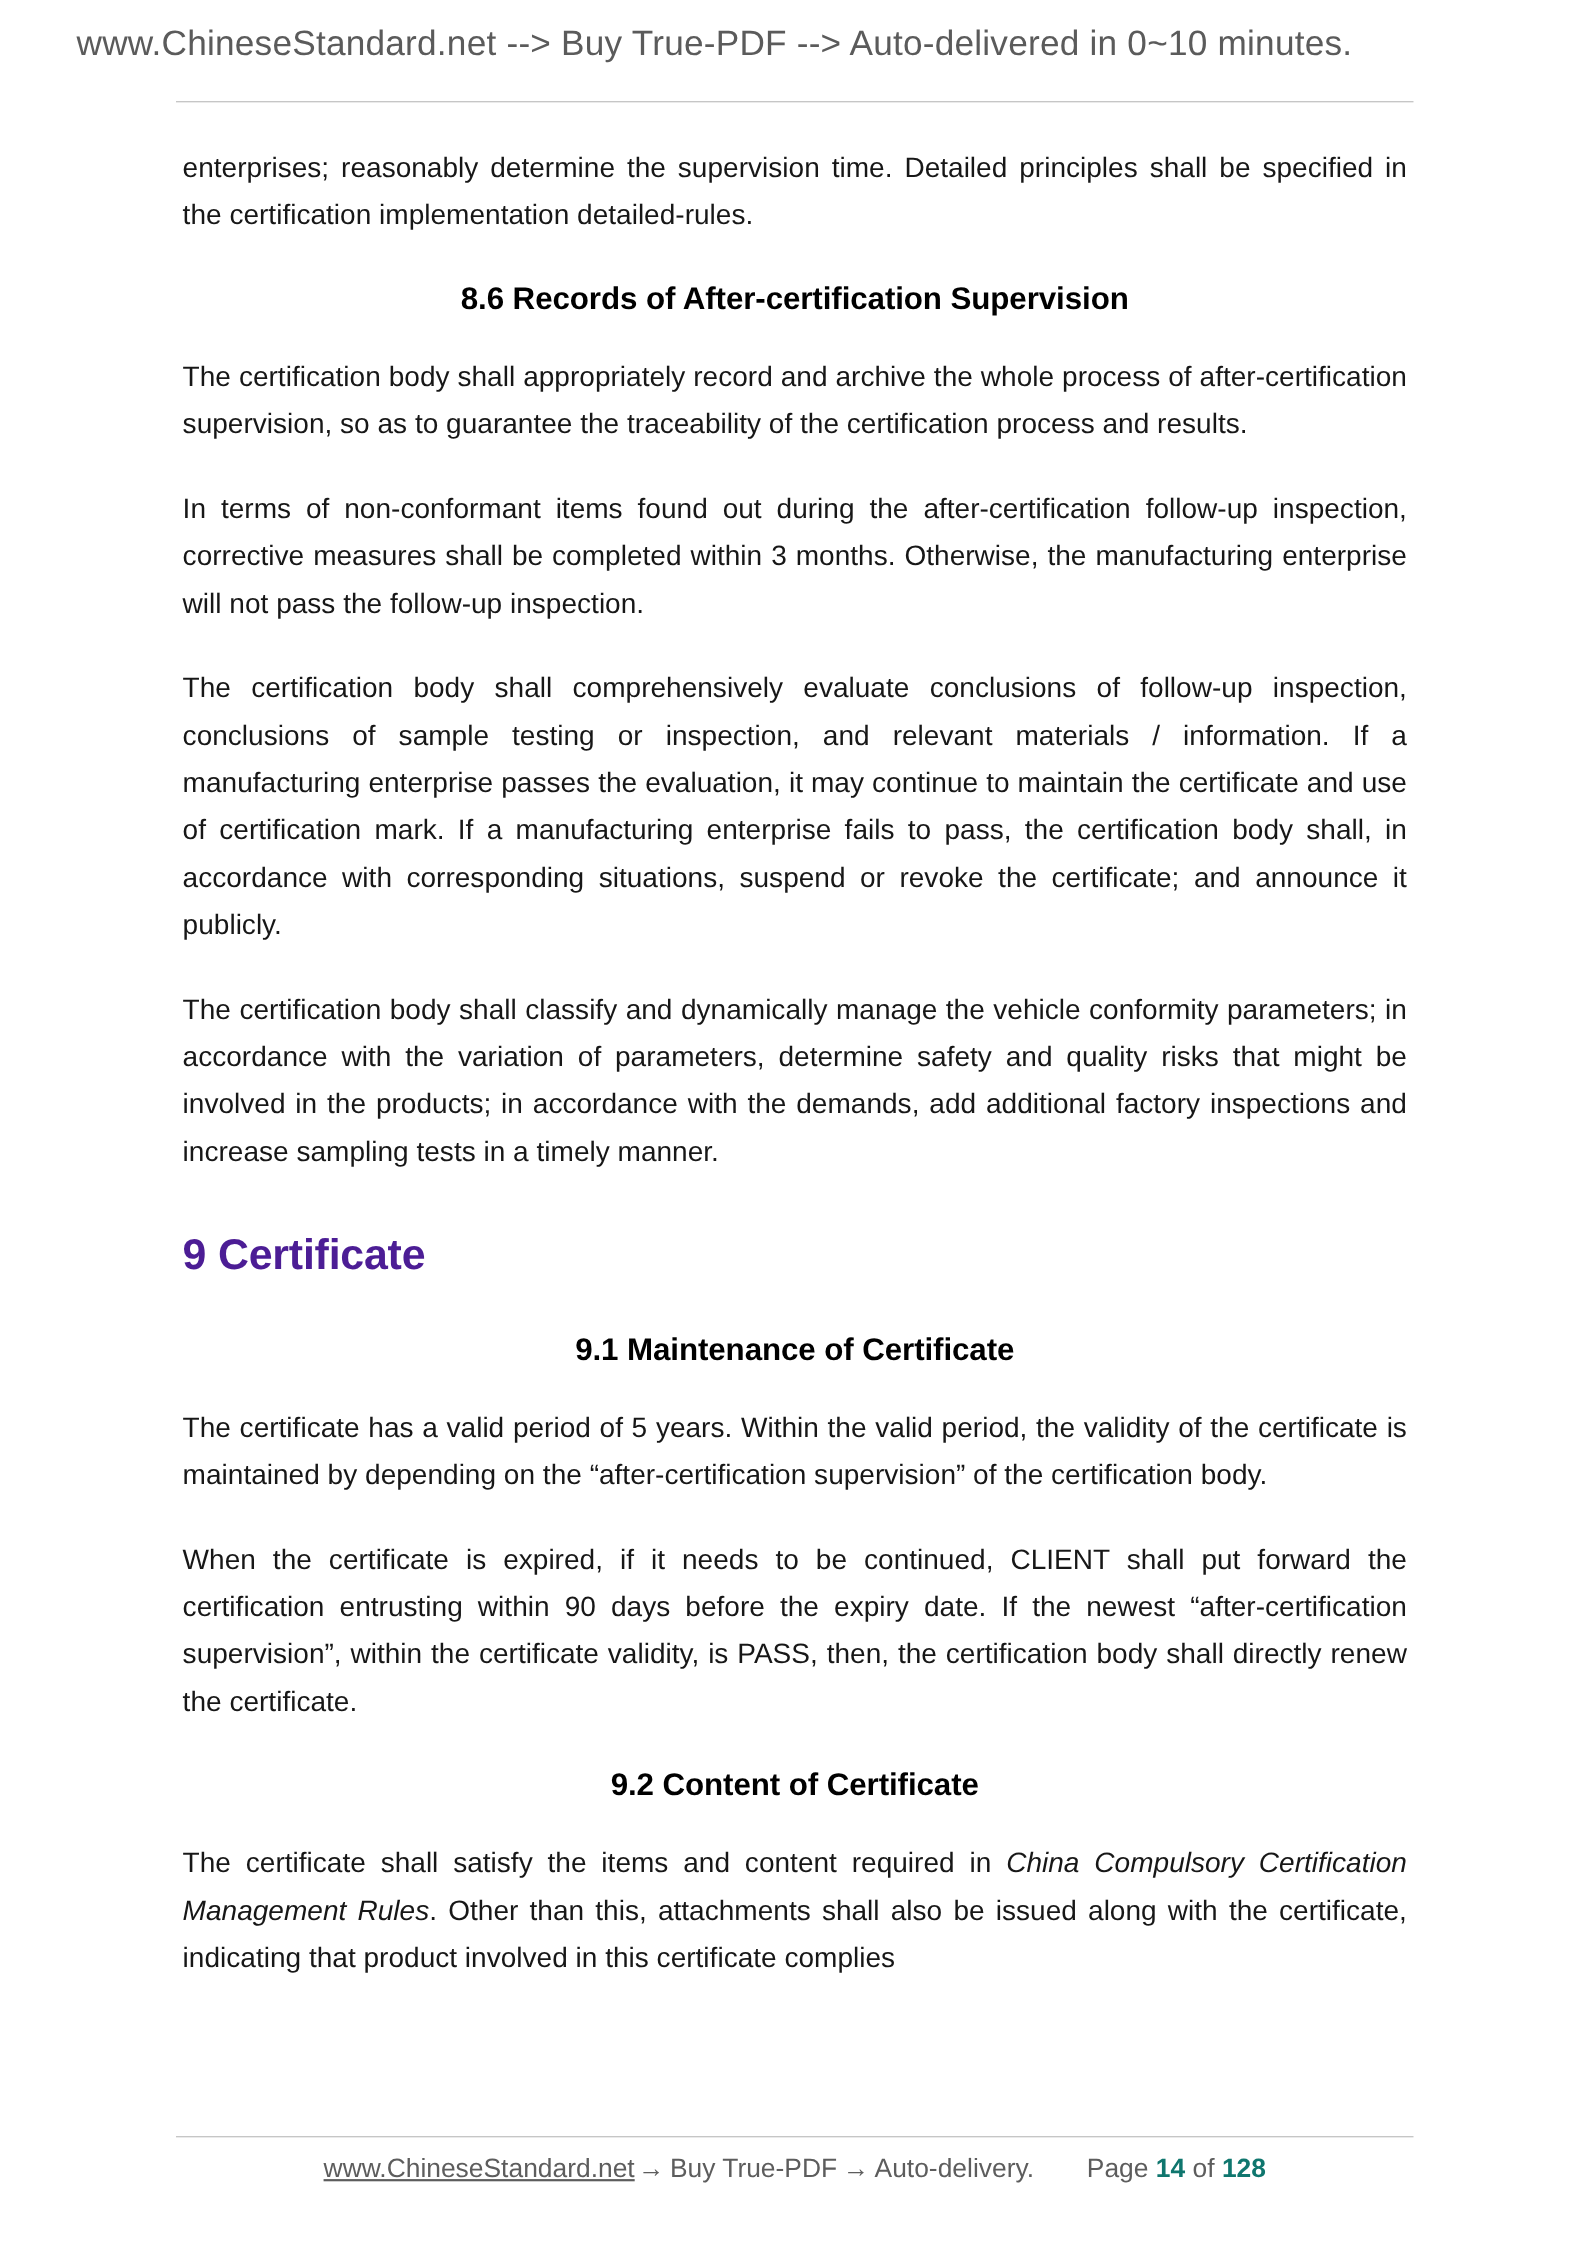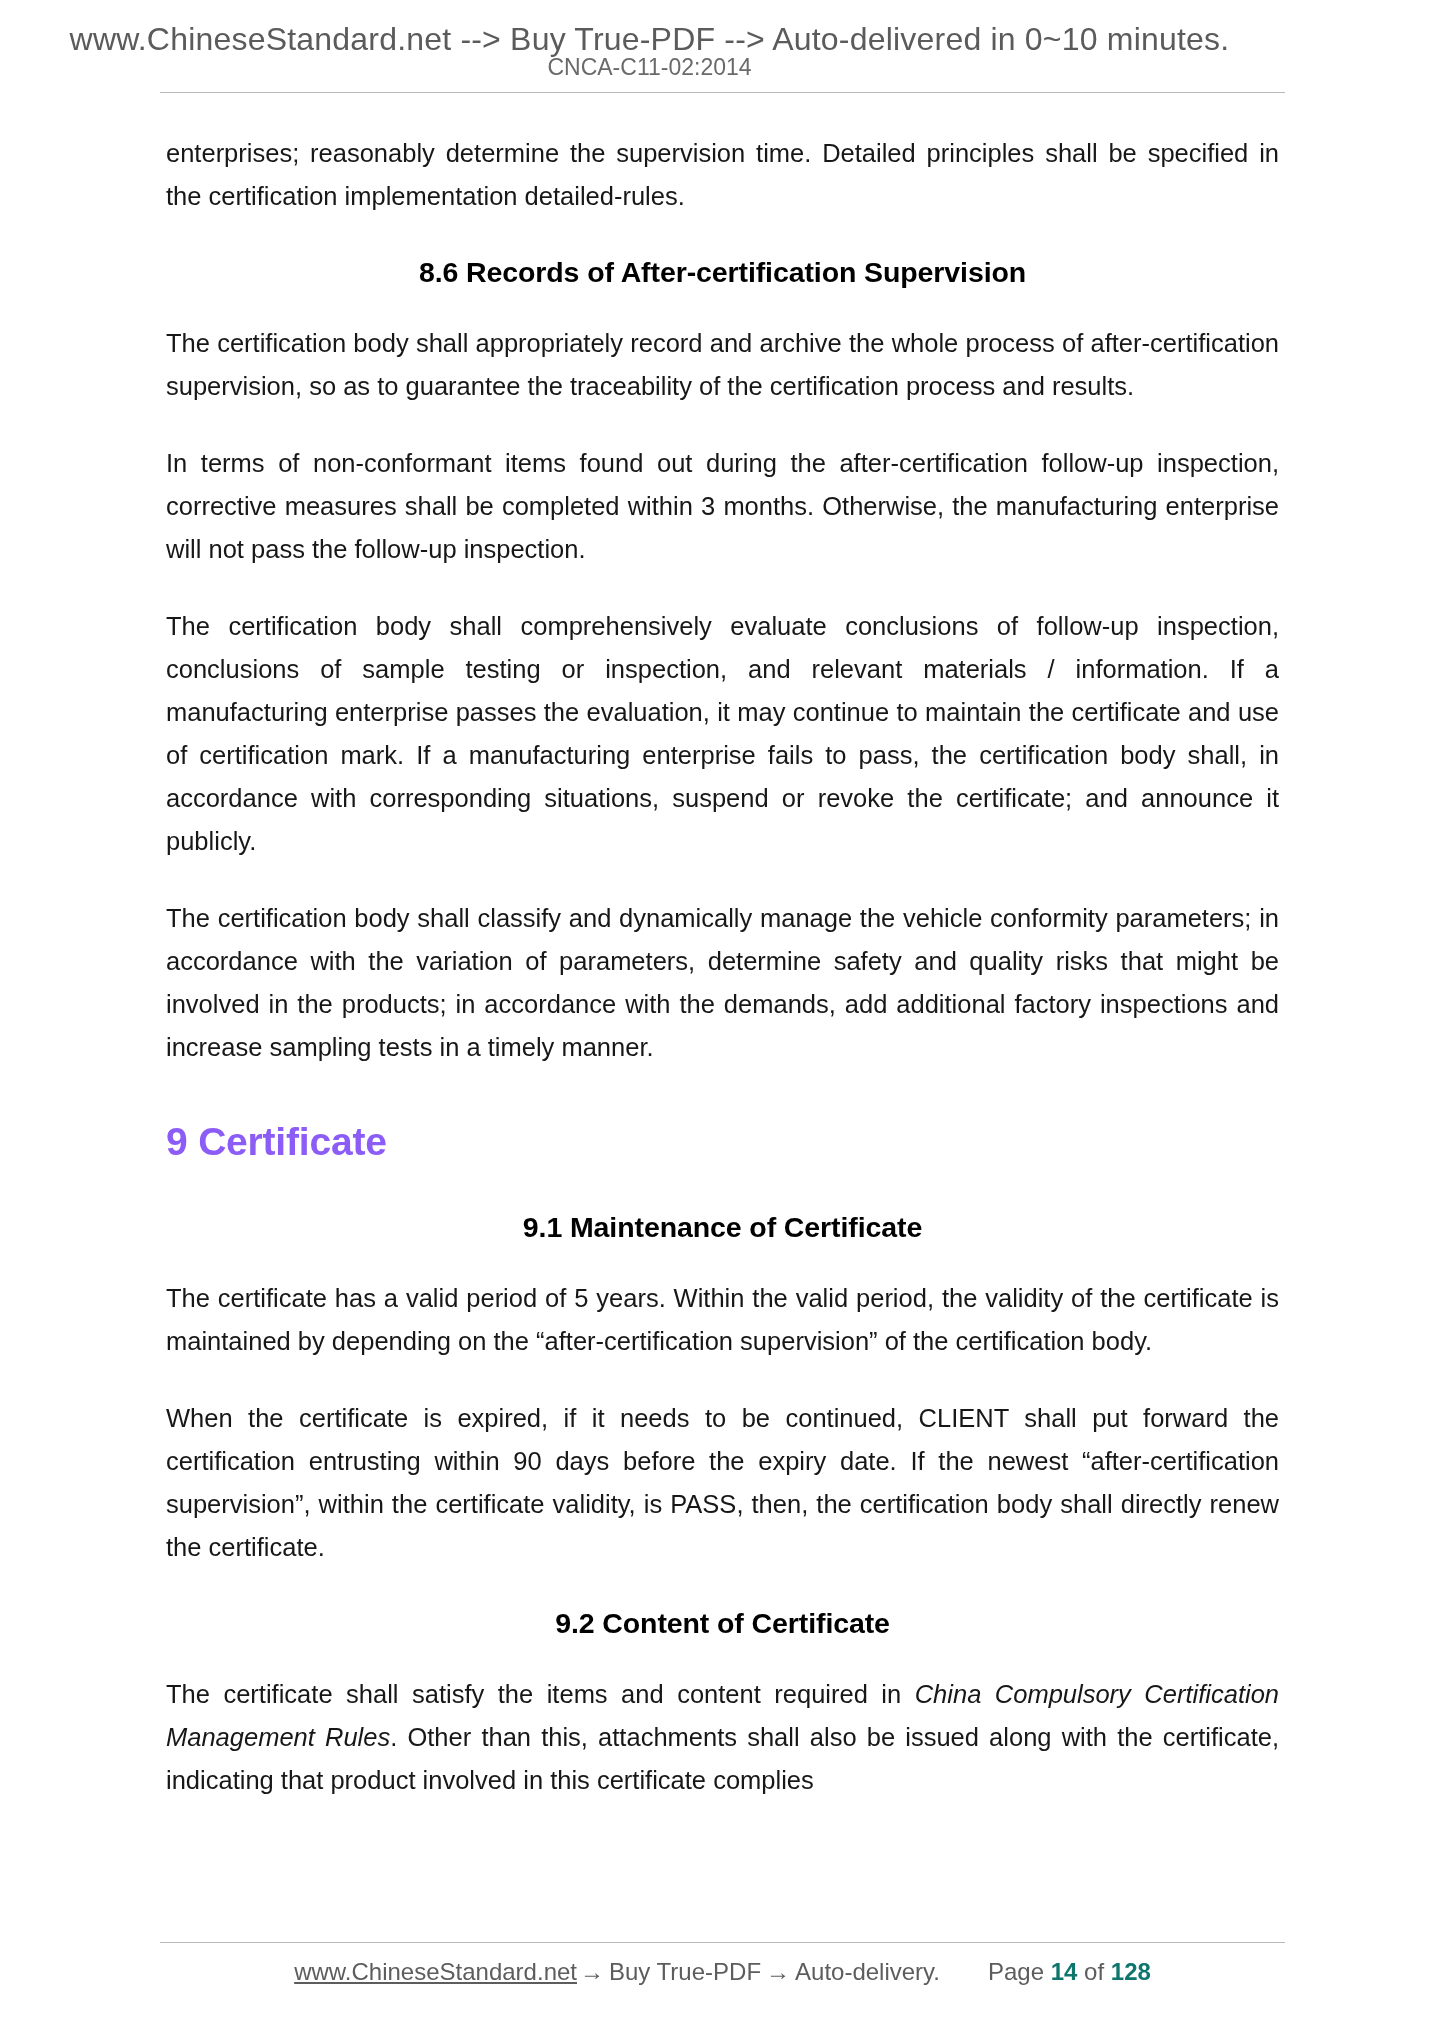--- a/index.html
+++ b/index.html
@@ -81,21 +81,21 @@
     color: #000000;
     letter-spacing: -0.1px;
     text-align: center;
   }
 
   h1.sec-h1 {
     font-size: 39px;
     font-weight: bold;
     line-height: 50px;
     margin: 48px 0 40px 0;
-    color: #8b5cf6;
+    color: #4c1d95;
     letter-spacing: -0.2px;
   }
 
   .spacer-before-h2 { margin-top: 44px; }
 
   em.ital { font-style: italic; }
 
   
   .footer-rule {
     position: absolute;
@@ -123,21 +123,20 @@
   .page-footer .pager { margin-left: 46px; }
   .page-footer .pnum { font-weight: bold; color: #0f766e; }
 </style>
 </head>
 <body>
 
 <div class="page">
 
   <div class="page-header">
     <div class="promo-line">www.ChineseStandard.net --&gt; Buy True-PDF --&gt; Auto-delivered in 0~10 minutes.</div>
-    <div class="std-number">CNCA-C11-02:2014</div>
   </div>
 
   <div class="header-rule"></div>
 
   <div class="content">
 
     <p class="body-text">enterprises; reasonably determine the supervision time. Detailed principles shall be specified in the certification implementation detailed-rules.</p>
 
     <h2 class="sec-h2">8.6 Records of After-certification Supervision</h2>
 

